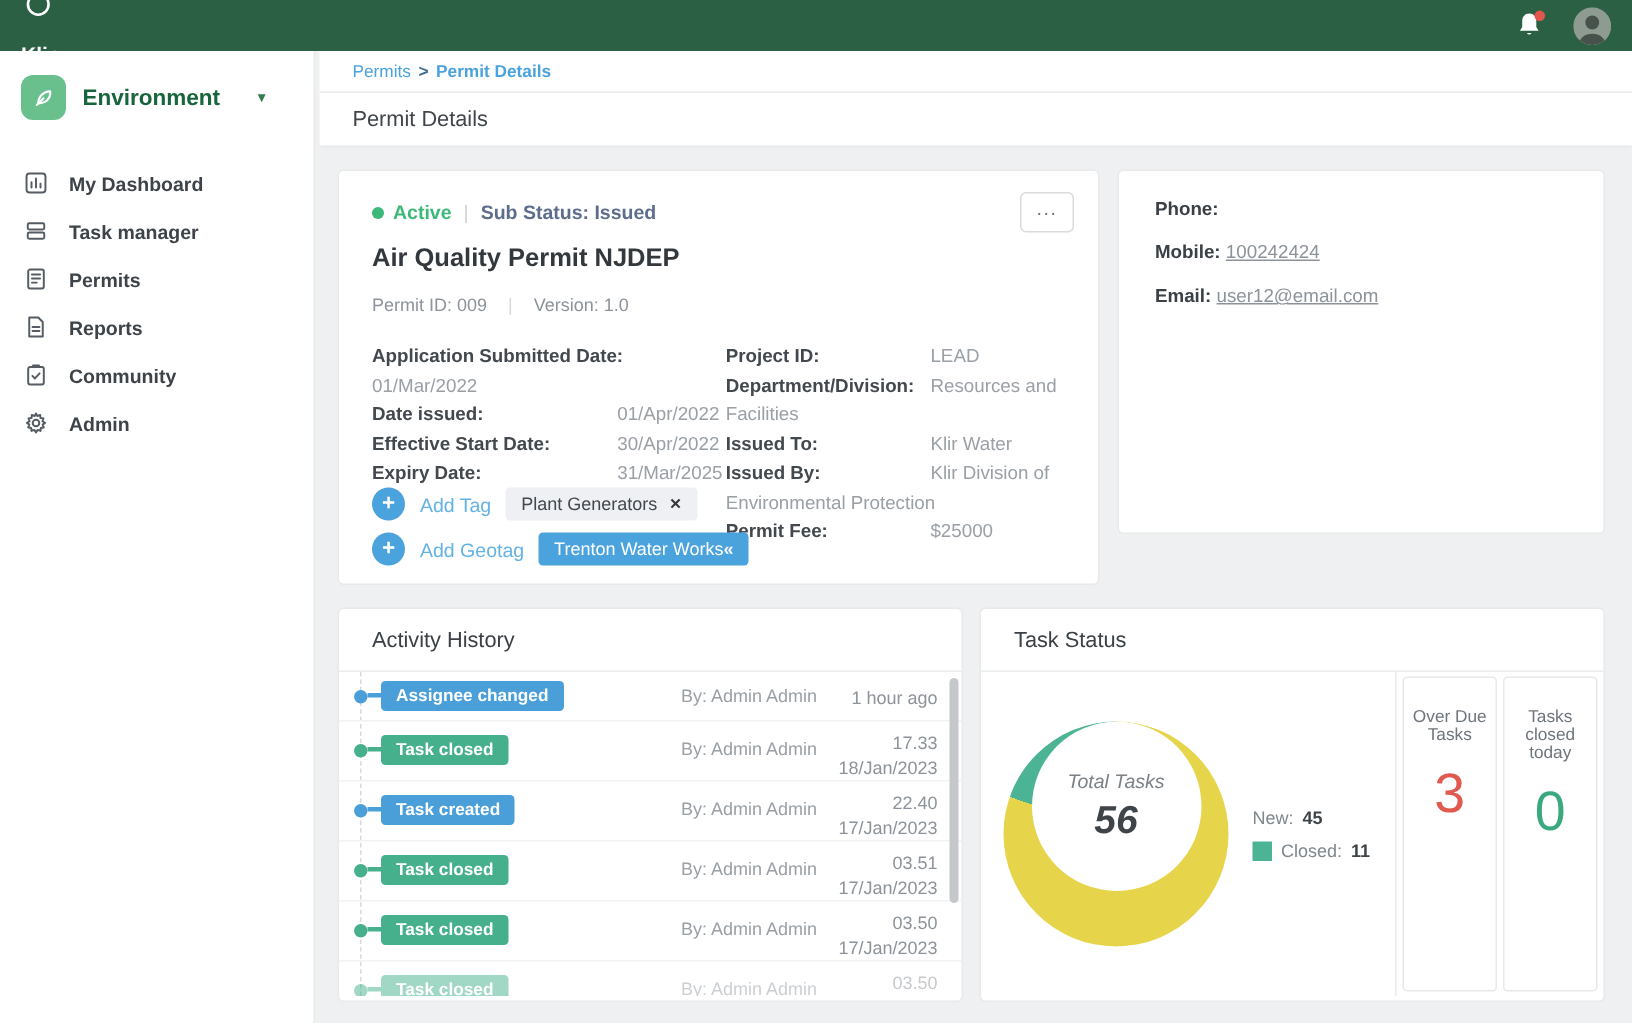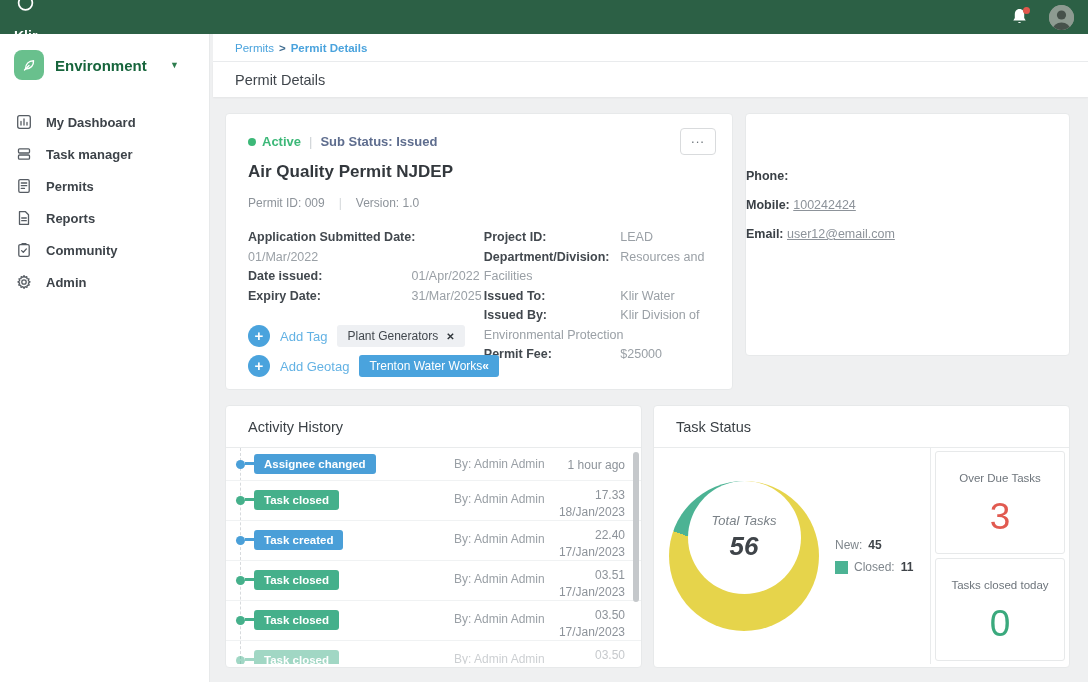--- a/index.html
+++ b/index.html
@@ -74,21 +74,21 @@
     padding:0 10px; font-size:12px; color:#fff; cursor:pointer; }
   .geotag .lt { font-weight:bold; font-size:12px; }
 
   
   .contact-card { left:535px; top:16px; width:325px; height:243px; overflow:hidden; }
   .contact-head { background:#58a7db; border-radius:4px 4px 0 0; height:84px; padding:14px 16px; display:flex; gap:14px; }
   .contact-avatar { width:46px; height:46px; border-radius:50%; overflow:hidden; background:#fff; flex:none; margin-top:2px; }
   .contact-title { color:#fff; font-weight:bold; font-size:15px; margin-top:3px; }
   .contact-name { color:#eaf4fb; font-size:12.5px; margin-top:7px; }
   .contact-sal { color:#d7eaf7; font-size:12.5px; margin-top:5px; }
-  .contact-body { padding:18px 0; font-size:12.5px;margin-top:37px; }
+  .contact-body { padding:18px 24px; font-size:12.5px; }
   .contact-line { margin-bottom:15px; }
   .contact-line b { color:#3a4046; }
   .contact-line span { color:#8d939a;text-decoration:underline; }
 
   
   .activity-card { left:15px; top:308px; width:417px; height:263px; }
   .task-card { left:443px; top:308px; width:417px; height:263px; }
   .card-head { height:42px; border-bottom:1px solid #e9ebec; display:flex; align-items:center;
     padding-left:22px; font-size:14.5px; color:#3b4146; }
 
@@ -114,21 +114,21 @@
   .donut-panel { width:277px; border-right:1px solid #e9ebec; display:flex; align-items:center; padding-left:15px; }
   .donut { width:150px; height:150px; border-radius:50%; display:flex; align-items:flex-start; justify-content:center; flex:none;font-style:italic; }
   .donut-hole { width:113px; height:113px; border-radius:50%; background:#fff; display:flex;
     flex-direction:column; align-items:center; justify-content:center; }
   .donut-label { font-size:13px; color:#7a8187; }
   .donut-value { font-size:26px; font-weight:bold; color:#3f4449; margin-top:3px; }
   .legend { margin-left:16px; font-size:12px; color:#7f868c; line-height:22px; }
   .legend b { color:#3f4449; }
   .lrow { display:flex; align-items:center; gap:6px; }
   .swatch { width:13px; height:13px; background:#4cb394; flex:none; }
-  .stat-col { flex:1; padding:3px 4px; display:flex; flex-direction:column; gap:4px;justify-content:space-between; }
+  .stat-col { flex:1; padding:3px 4px; display:flex; flex-direction:row; gap:4px;justify-content:space-between; }
   .stat-box { flex:1; border:1px solid #e7e9ea; border-radius:3px; text-align:center; padding-top:20px; }
   .stat-label { font-size:11.5px; color:#6e757c; }
   .stat-num { font-size:37px; margin-top:12px; font-weight:400; }
   .num-red { color:#e15a50; } .num-green { color:#3aa97d; }
 </style>
 </head>
 <body>
 
 <div class="topbar">
   <div class="brand">
@@ -251,20 +251,21 @@
       <div class="permit-title">Air Quality Permit NJDEP</div>
       <div class="meta-row">
         <span>Permit ID: 009</span>
         <span class="meta-sep">|</span>
         <span>Version: 1.0</span>
       </div>
       <div class="details">
         <div class="dcol-l">
           <div class="drow"><b>Application Submitted Date:</b> <span>01/Mar/2022</span></div>
           <div class="drow"><b>Date issued:</b> <span>01/Apr/2022</span></div>
+          <div class="drow"><b>Effective Start Date:</b> <span>30/Apr/2022</span></div>
           <div class="drow"><b>Expiry Date:</b> <span>31/Mar/2025</span></div>
         </div>
         <div class="dcol-r">
           <div class="drow"><b>Project ID:</b> <span>LEAD</span></div>
           <div class="drow"><b>Department/Division:</b> <span>Resources and Facilities</span></div>
           <div class="drow"><b>Issued To:</b> <span>Klir Water</span></div>
           <div class="drow"><b>Issued By:</b> <span>Klir Division of Environmental Protection</span></div>
           <div class="drow"><b>Permit Fee:</b> <span>$25000</span></div>
         </div>
       </div>

